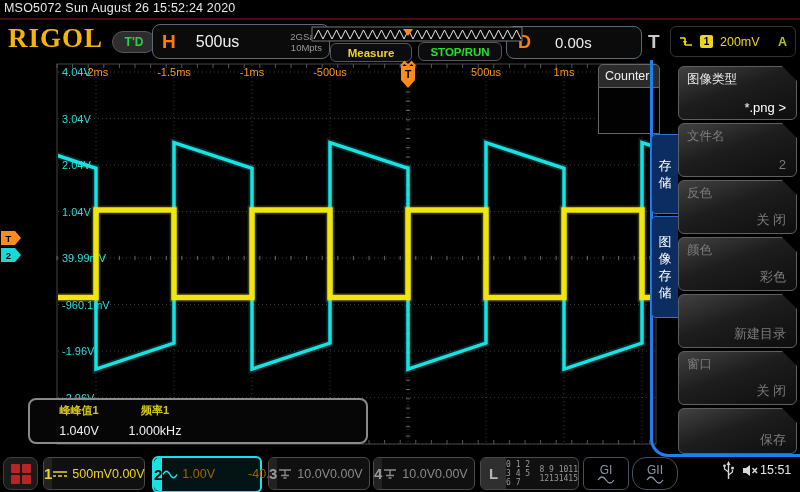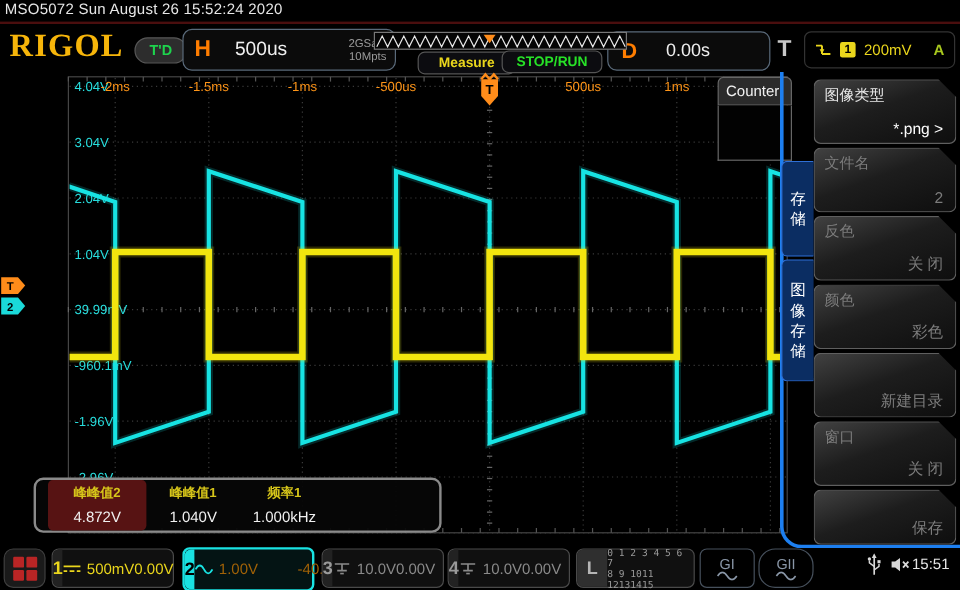--- a/index.html
+++ b/index.html
@@ -16,21 +16,21 @@
   #trigd-pill{left:112px;top:31px;width:42px;height:20px;background:#2d2d2d;border:1px solid #565656;
         border-radius:11px;color:#1ed34d;font-weight:bold;font-size:12px;
         display:flex;align-items:center;justify-content:center;}
   .hgroup{background:#0b0b0b;border:1px solid #5a6a7a;border-radius:8px;display:flex;align-items:center;}
   #h-group{left:152px;top:24px;width:176px;height:33px;}
   #h-label{color:#ff7d00;font-weight:bold;font-size:19px;margin-left:9px;}
   #h-timebase{color:#f0f0f0;font-size:16px;margin-left:20px;}
   #h-rates{margin-left:auto;margin-right:7px;text-align:right;color:#9a9a9a;font-size:9.5px;line-height:11px;}
   .pillbtn{border:1px solid #555;border-radius:6px;background:#0c0c10;display:flex;align-items:center;justify-content:center;
         font-weight:bold;font-size:11.5px;}
-  #measure-btn{left:348px;top:43px;width:80px;height:17px;color:#ead61c;}
+  #measure-btn{left:330px;top:43px;width:80px;height:17px;color:#ead61c;}
   #stoprun-btn{left:418px;top:42px;width:82px;height:17px;color:#27e227;}
   #d-group{left:506px;top:26px;width:134px;height:31px;}
   #d-label{color:#ff7d00;font-weight:bold;font-size:18px;margin-left:11px;}
   #d-value{color:#eee;font-size:15px;margin-left:24px;}
   #t-group{left:648px;top:26px;width:148px;height:31px;display:flex;align-items:center;}
   #t-label{color:#c8c8c8;font-weight:bold;font-size:19px;width:22px;}
   #t-field{flex:1;height:29px;background:#000;border:1px solid #333;border-radius:6px;
         display:flex;align-items:center;gap:7px;padding:0 8px;}
   #t-badge{width:13px;height:13px;background:#ead61c;border-radius:2px;color:#000;font-weight:bold;
         font-size:10px;display:flex;align-items:center;justify-content:center;}
@@ -69,21 +69,21 @@
   #bottom-bar{left:0;top:453px;width:800px;height:39px;z-index:10;background:#000;}
   #menu-btn{left:3px;top:4px;width:33px;height:31px;background:#1a1a1a;border:1px solid #3f3f3f;border-radius:8px;
         display:flex;align-items:center;justify-content:center;}
   #menu-btn .gridic{display:grid;grid-template-columns:9px 9px;grid-gap:2px;}
   #menu-btn .gridic div{width:9px;height:9px;background:#b92525;border-radius:1px;}
   .chbtn{position:absolute;top:4px;height:31px;border:1px solid #4a4a4a;border-radius:6px;display:flex;background:#101010;}
   .chbtn .tab{width:25px;display:flex;align-items:center;justify-content:center;
         font-weight:bold;font-size:15px;border-radius:5px 0 0 5px;background:#222;}
   .chbtn .bd{flex:1;display:flex;flex-direction:row;justify-content:center;padding-right:7px;}
   .chbtn .rw{display:flex;justify-content:flex-end;align-items:center;gap:4px;font-size:12.5px;line-height:14px;}
-  #lbox .digits{flex:1;display:flex;flex-direction:column;justify-content:center;align-items:center;
+  #lbox .digits{flex:1;display:flex;flex-direction:row;justify-content:center;align-items:center;
         font-family:"DejaVu Sans Mono","Liberation Mono",monospace;font-size:8px;line-height:9px;color:#9a9a9a;}
   .genbtn{position:absolute;top:4px;width:44px;height:31px;border:1px solid #46505c;border-radius:6px;
         display:flex;flex-direction:column;align-items:center;justify-content:center;color:#8a97a8;
         font-size:12px;line-height:12px;}
   #clock{position:absolute;left:760px;top:10px;color:#e5e5e5;font-size:12.5px;}
 </style>
 </head>
 <body>
 
 <div class="abs" id="titlebar">MSO5072  Sun August 26 15:52:24 2020</div>
@@ -377,24 +377,20 @@
         <div class="mvalue">关 闭</div>
       </div>
       <div class="menu-item disabled" style="top: 348px; height: 44px;">
         <div class="mlabel"></div>
         <div class="mvalue">保存</div>
       </div>
     </div>
 </div>
 
 <div class="abs" id="measure-box">
-    <div class="meas-cell hl" style="width: 82px;">
-      <div class="ml">峰峰值2</div>
-      <div class="mv">4.872V</div>
-    </div>
     <div class="meas-cell" style="width: 78px;">
       <div class="ml">峰峰值1</div>
       <div class="mv">1.040V</div>
     </div>
     <div class="meas-cell" style="width: 74px;">
       <div class="ml">频率1</div>
       <div class="mv">1.000kHz</div>
     </div>
   </div>
 

